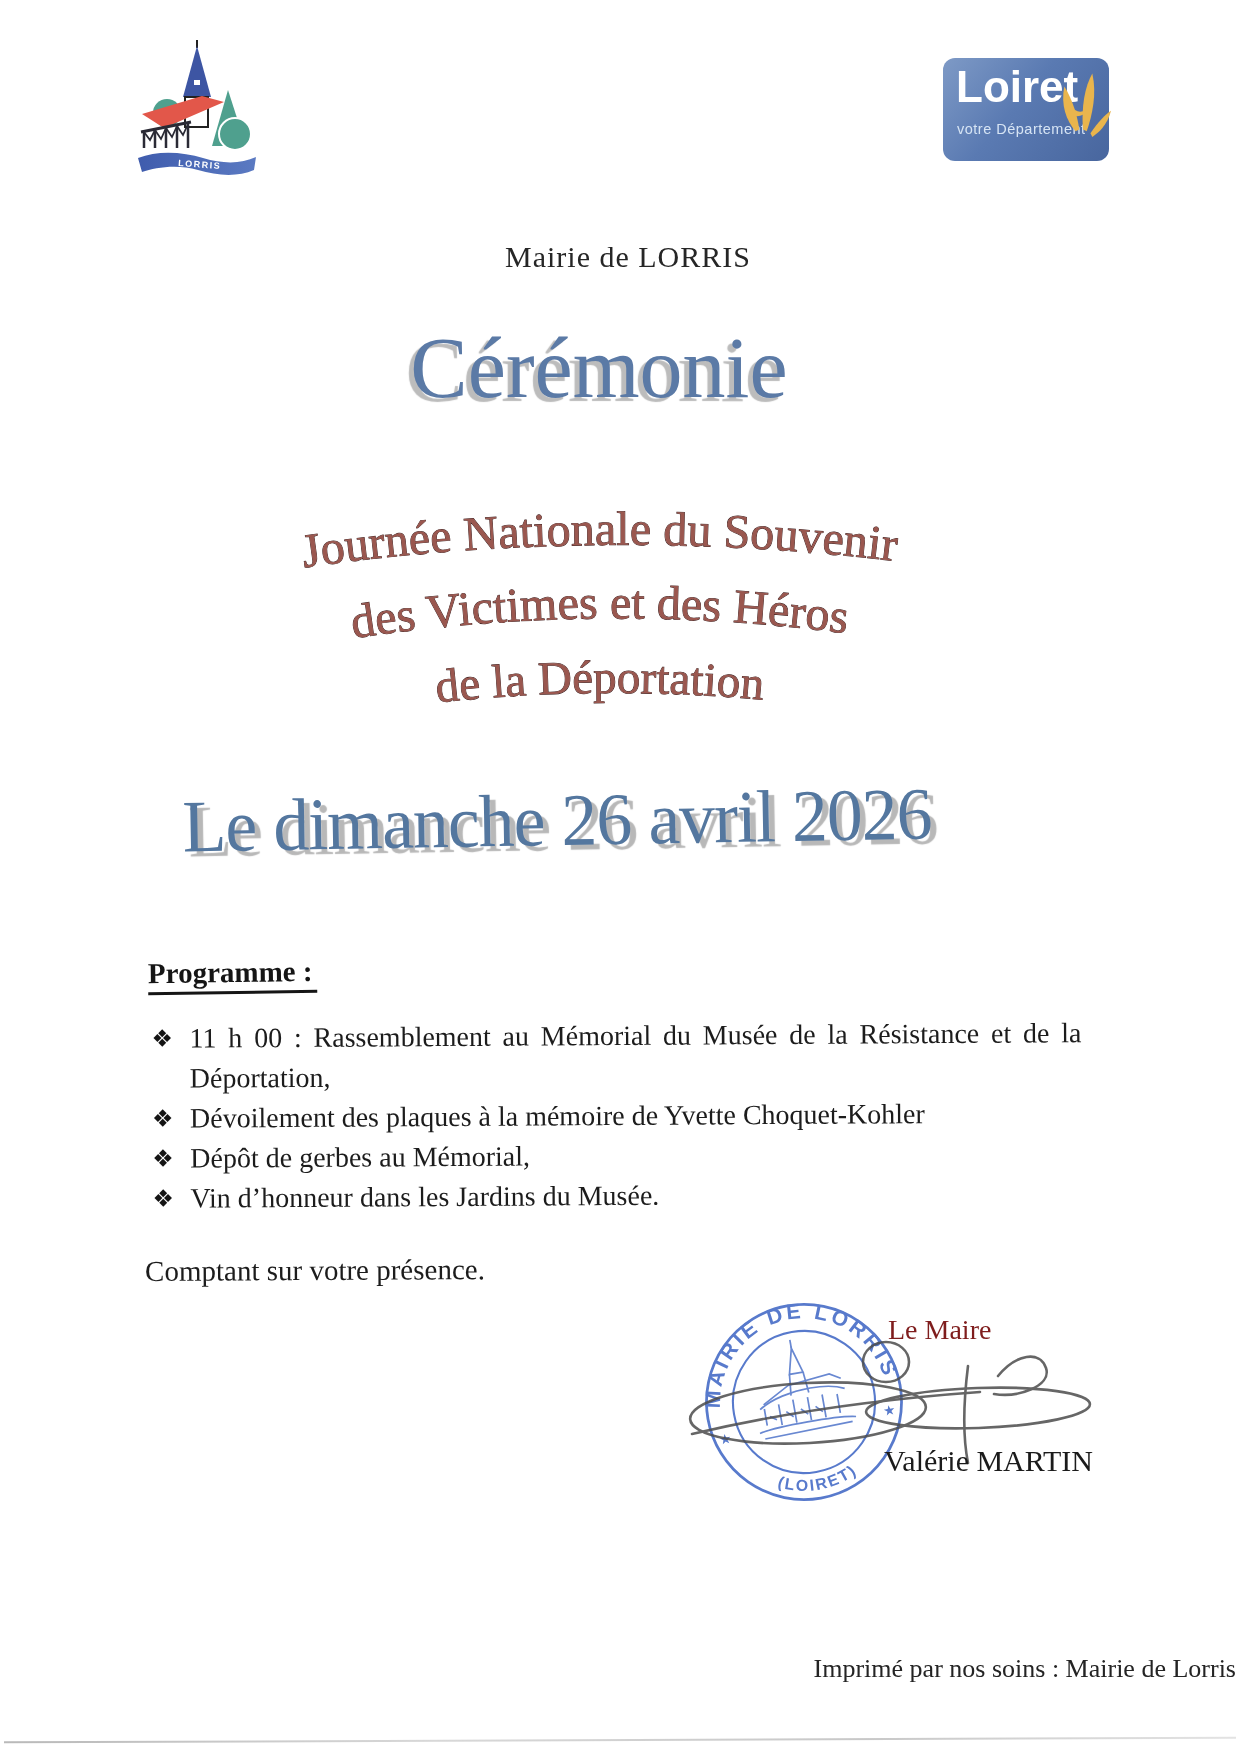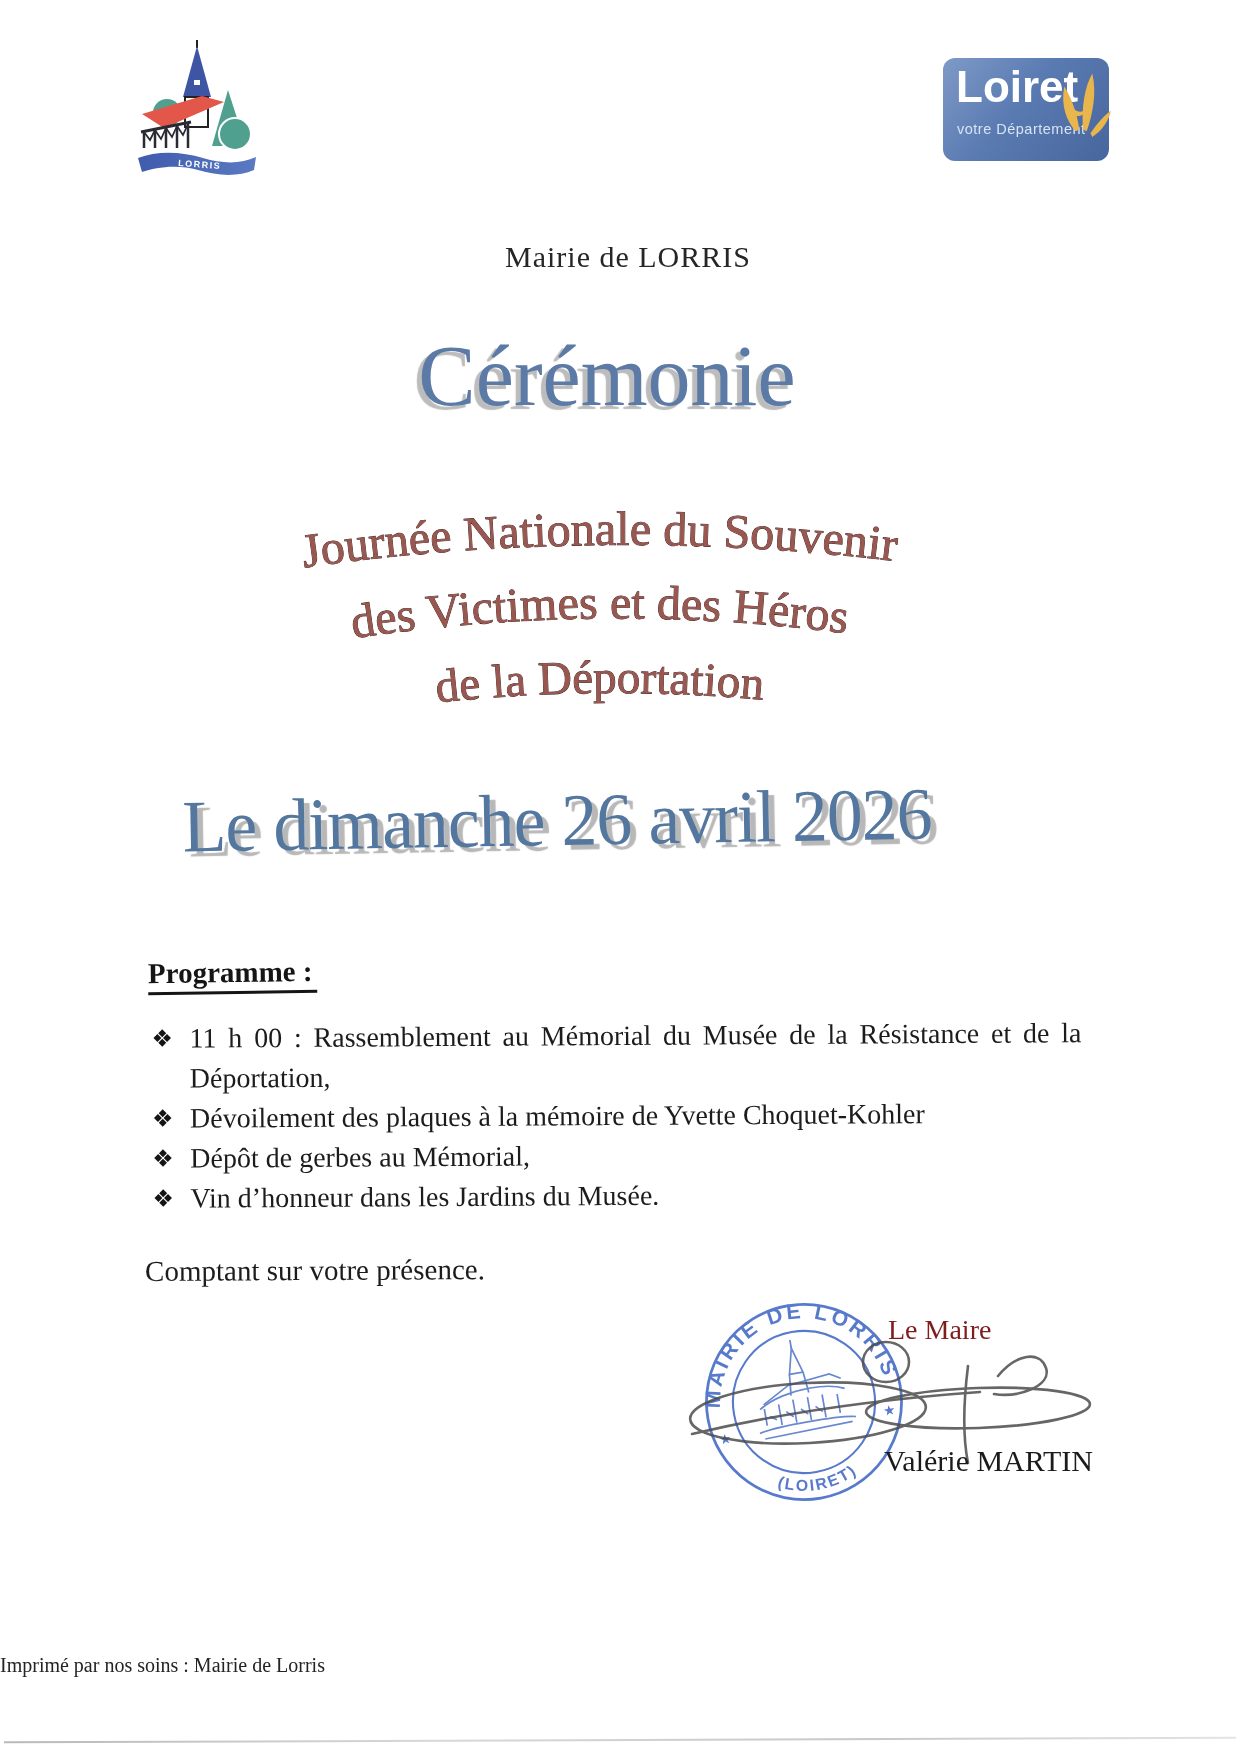--- a/index.html
+++ b/index.html
@@ -14,21 +14,21 @@
     background:linear-gradient(130deg,#7e9ac6 0%,#5a7ab2 45%,#48669e 100%);
     font-family:"Liberation Sans", sans-serif;overflow:visible;
   }
   .loiret-name{position:absolute;left:13px;top:4px;font-size:44px;font-weight:bold;color:#ffffff;letter-spacing:0px;}
   .loiret-tagline{position:absolute;left:14px;top:63px;font-size:14.5px;color:#d6e4f4;letter-spacing:0.5px;}
   .loiret-swoosh{position:absolute;left:126px;top:44px;width:24px;height:16px;}
   .loiret-fleur{position:absolute;right:-2px;top:12px;width:56px;height:76px;}
   
   .org{position:absolute;left:628px;top:240px;transform:translateX(-50%);font-size:30px;letter-spacing:1px;color:#262626;white-space:nowrap;}
   .title{
-    position:absolute;left:599px;top:318px;transform:translateX(-50%);margin:8px;
+    position:absolute;left:599px;top:318px;transform:translateX(-50%);margin:0;
     font-size:86px;font-weight:normal;color:#5b7aa6;white-space:nowrap;
     text-shadow:-5px 4px 1px #bcbcbc;
   }
   .subtitle-svg{position:absolute;left:200px;top:480px;width:800px;height:250px;overflow:visible;}
   .subtitle-svg text{
     font-family:"Liberation Serif", serif;fill:#9a574f;stroke:#3a2020;stroke-width:0.8px;paint-order:stroke;
   }
   .date{
     position:absolute;left:557px;top:778px;transform:translateX(-50%) rotate(-1deg) scaleX(0.97);
     font-size:74px;letter-spacing:-1px;color:#54779f;white-space:nowrap;
@@ -44,21 +44,21 @@
   .bullet-glyph{width:38px;flex:0 0 38px;font-size:24px;line-height:40px;color:#141414;}
   .bullet-text{flex:1;text-align:justify;font-size:28px;line-height:40px;color:#1c1c1c;}
   .closing{position:absolute;left:145px;top:1254px;font-size:29px;color:#1c1c1c;transform:rotate(-0.3deg);}
   
   .sig-role{position:absolute;left:888px;top:1314px;font-size:28px;color:#7f1d1d;}
   .stamp{position:absolute;left:698px;top:1296px;width:212px;height:212px;transform:rotate(-10deg);opacity:0.92;}
   .stamp text{font-family:"Liberation Sans", sans-serif;fill:#4a6fc8;}
   .scribble{position:absolute;left:678px;top:1338px;width:432px;height:145px;overflow:visible;}
   .sig-name{position:absolute;left:884px;top:1444px;font-size:30px;color:#1b1b1b;}
   
-  .footer{position:absolute;left:0;right:4px;top:1654px;text-align:left;font-size:20px;color:#242424;}
+  .footer{position:absolute;left:0;right:4px;top:1654px;text-align:right;font-size:26px;color:#242424;}
   .scan-line{
     position:absolute;left:4px;top:1739px;width:1232px;height:2px;transform:rotate(-0.22deg);
     background:linear-gradient(90deg,#b9b9b9,#d8d8d8 35%,#c8c8c8 70%,#e3e3e3);
   }
 </style>
 </head>
 <body>
 
 <div class="page">
 

